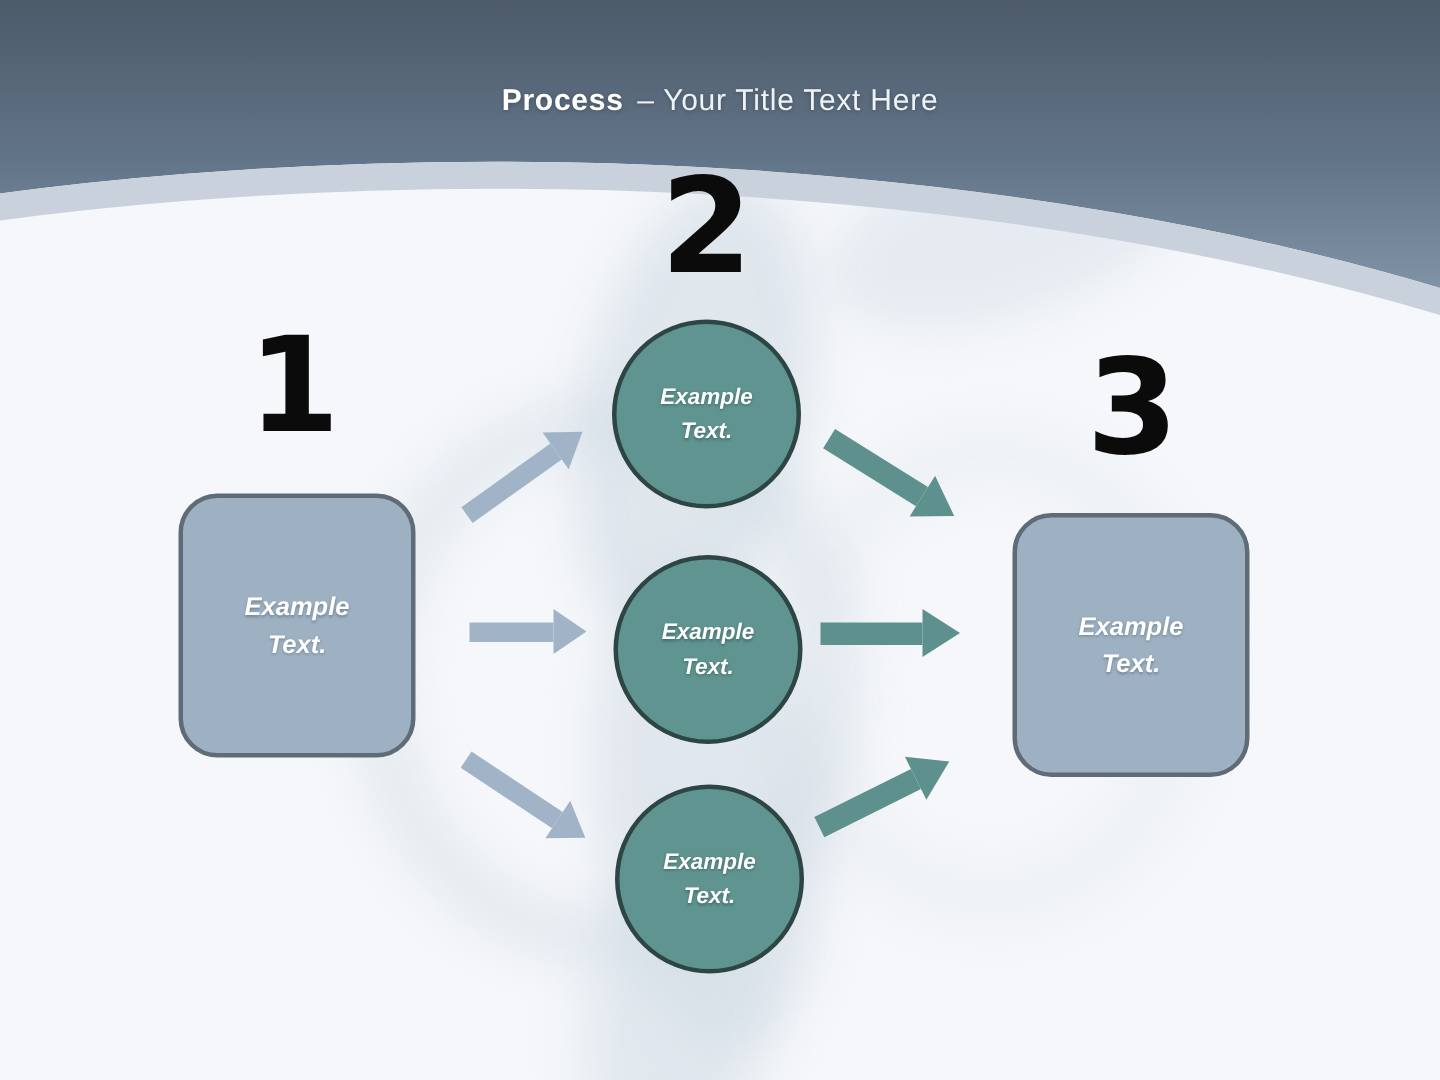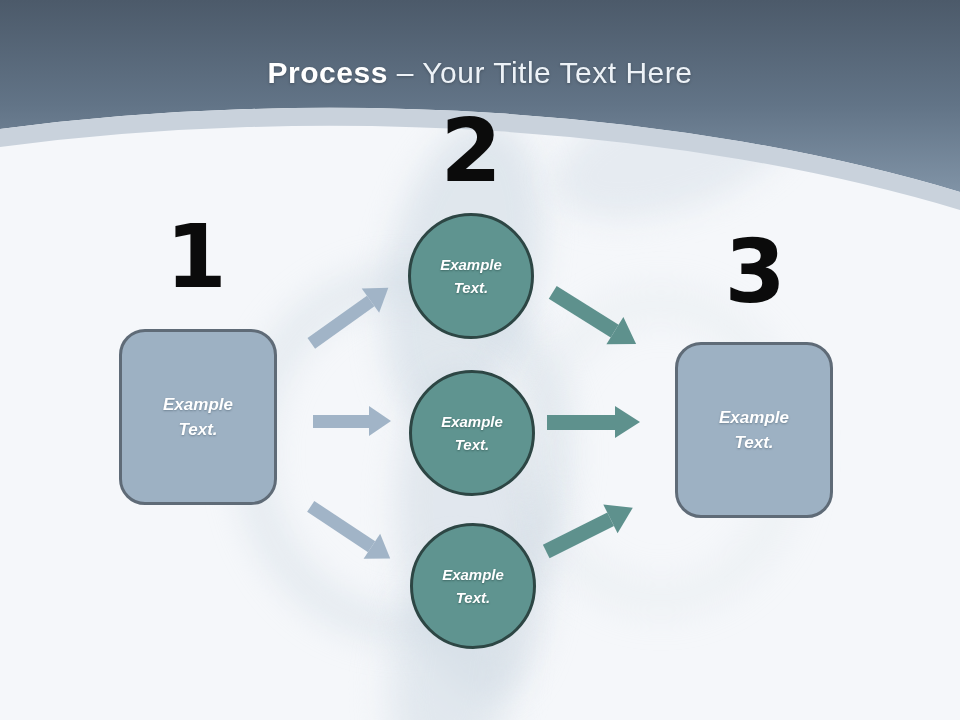--- a/index.html
+++ b/index.html
@@ -20,21 +20,21 @@
       background:rgba(212,221,230,0.60); filter:blur(18px); transform:rotate(8deg);}
   .s5{left:548px; top:95px; width:250px; height:115px;
       background:rgba(206,216,226,0.38); filter:blur(16px); transform:rotate(-18deg);}
   .s6{left:520px; top:290px; width:230px; height:270px;
       border:26px solid rgba(212,221,230,0.30); filter:blur(18px);}
 
   
   .header-svg{position:absolute; left:0; top:0; z-index:2; display:block;}
   .title{
     position:absolute; left:0; top:56px; width:960px; z-index:3;
-    text-align:center; font-size:30px; color:#ffffff;
+    text-align:center; font-size:20px; color:#ffffff;
     text-shadow:0 1px 3px rgba(0,0,0,0.25); letter-spacing:0.5px;
   }
   .title .bold{font-weight:700;}
   .title .rest{font-weight:400; color:#edf2f7; margin-left:9px;}
 
   
   .step-number{
     position:absolute; z-index:3; transform:translate(-50%,-50%);
     font-family:"DejaVu Sans", sans-serif; font-weight:700;
     font-size:88px; line-height:1; color:#0b0b0b;

